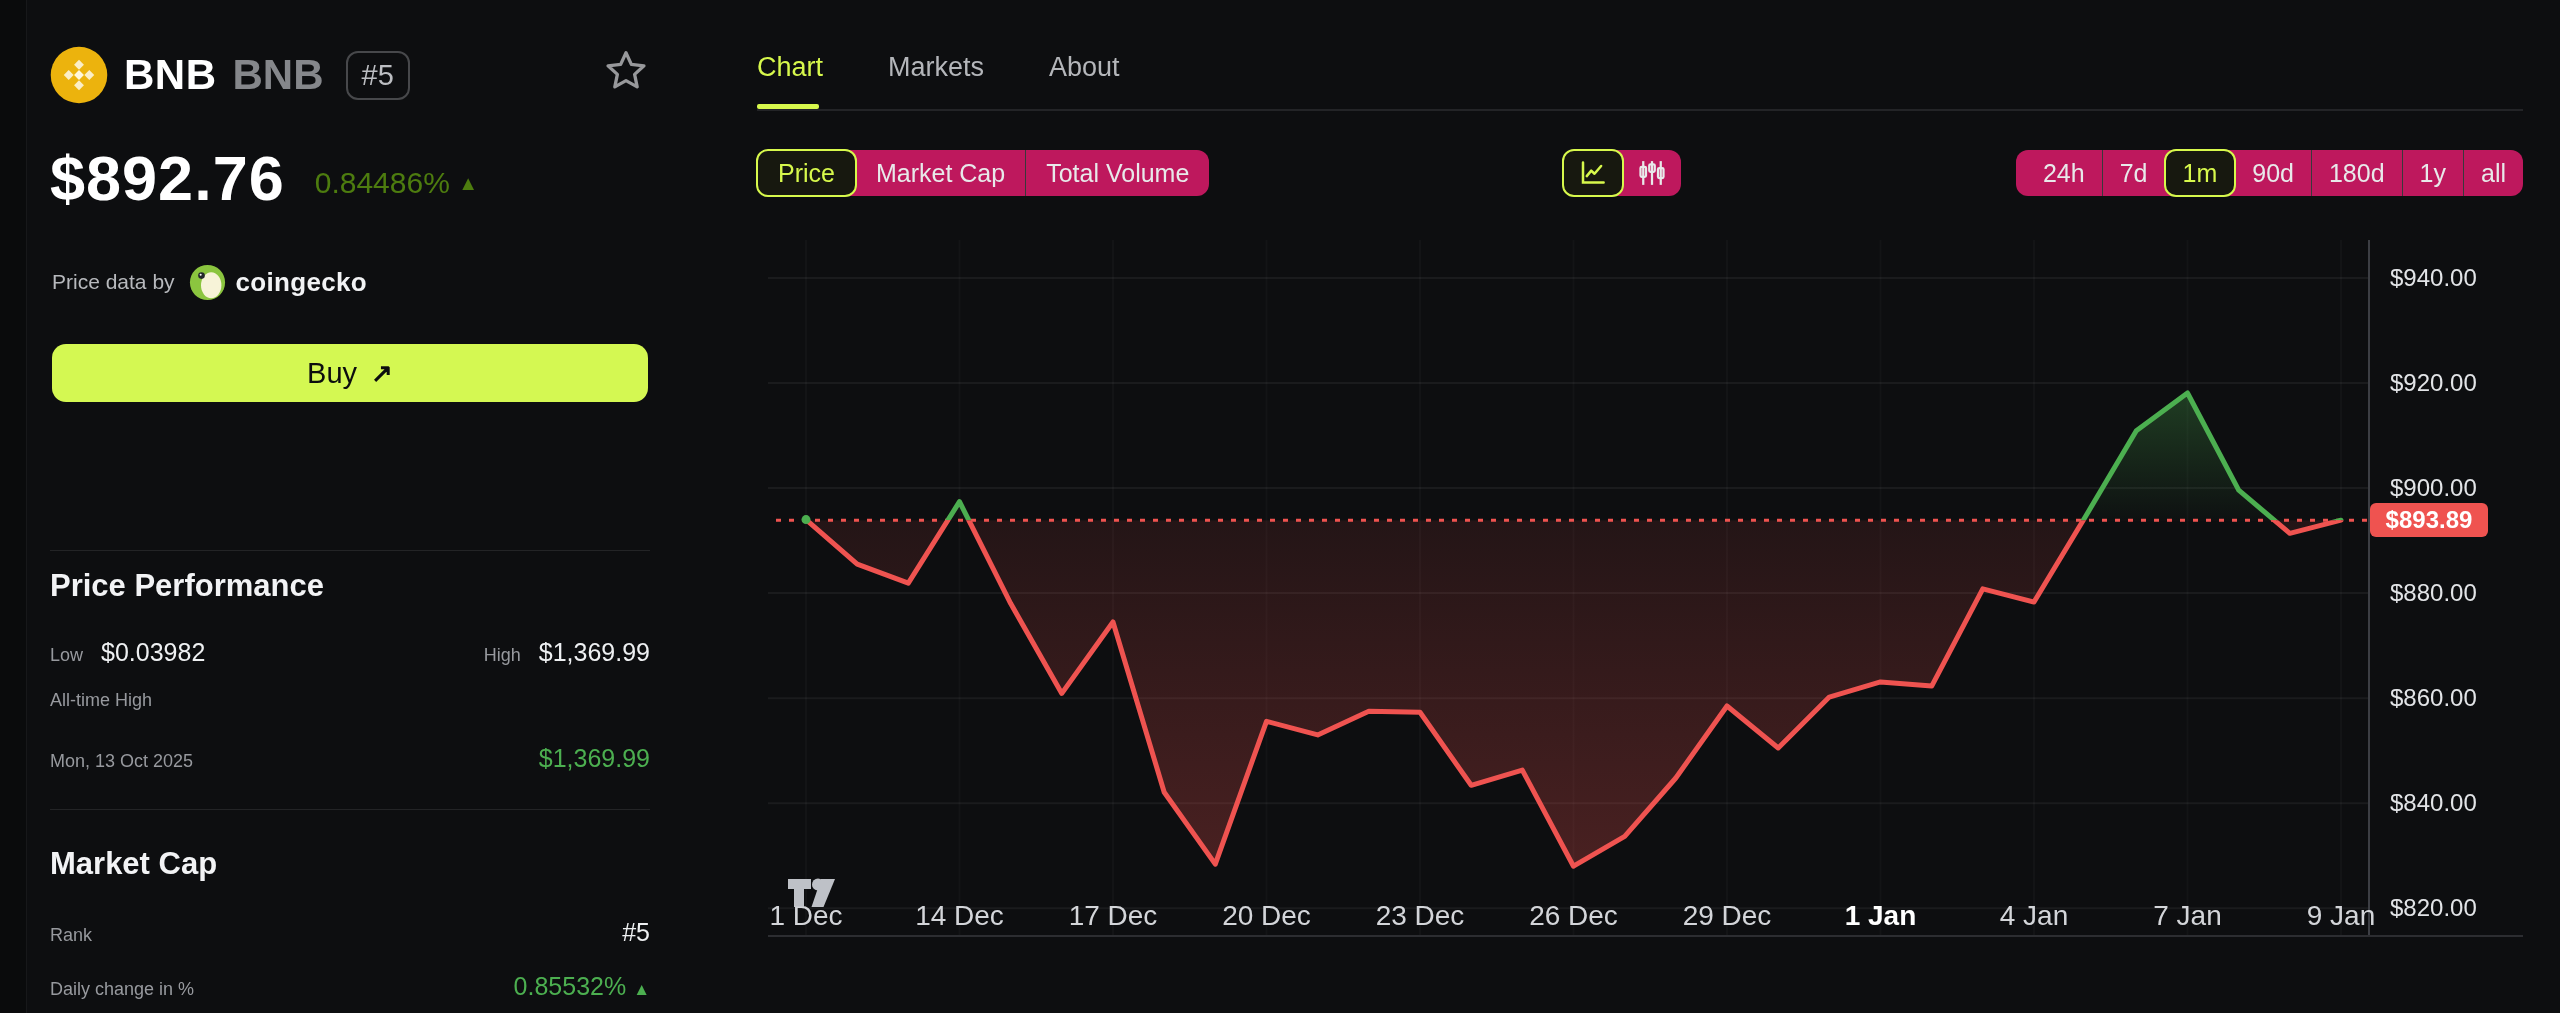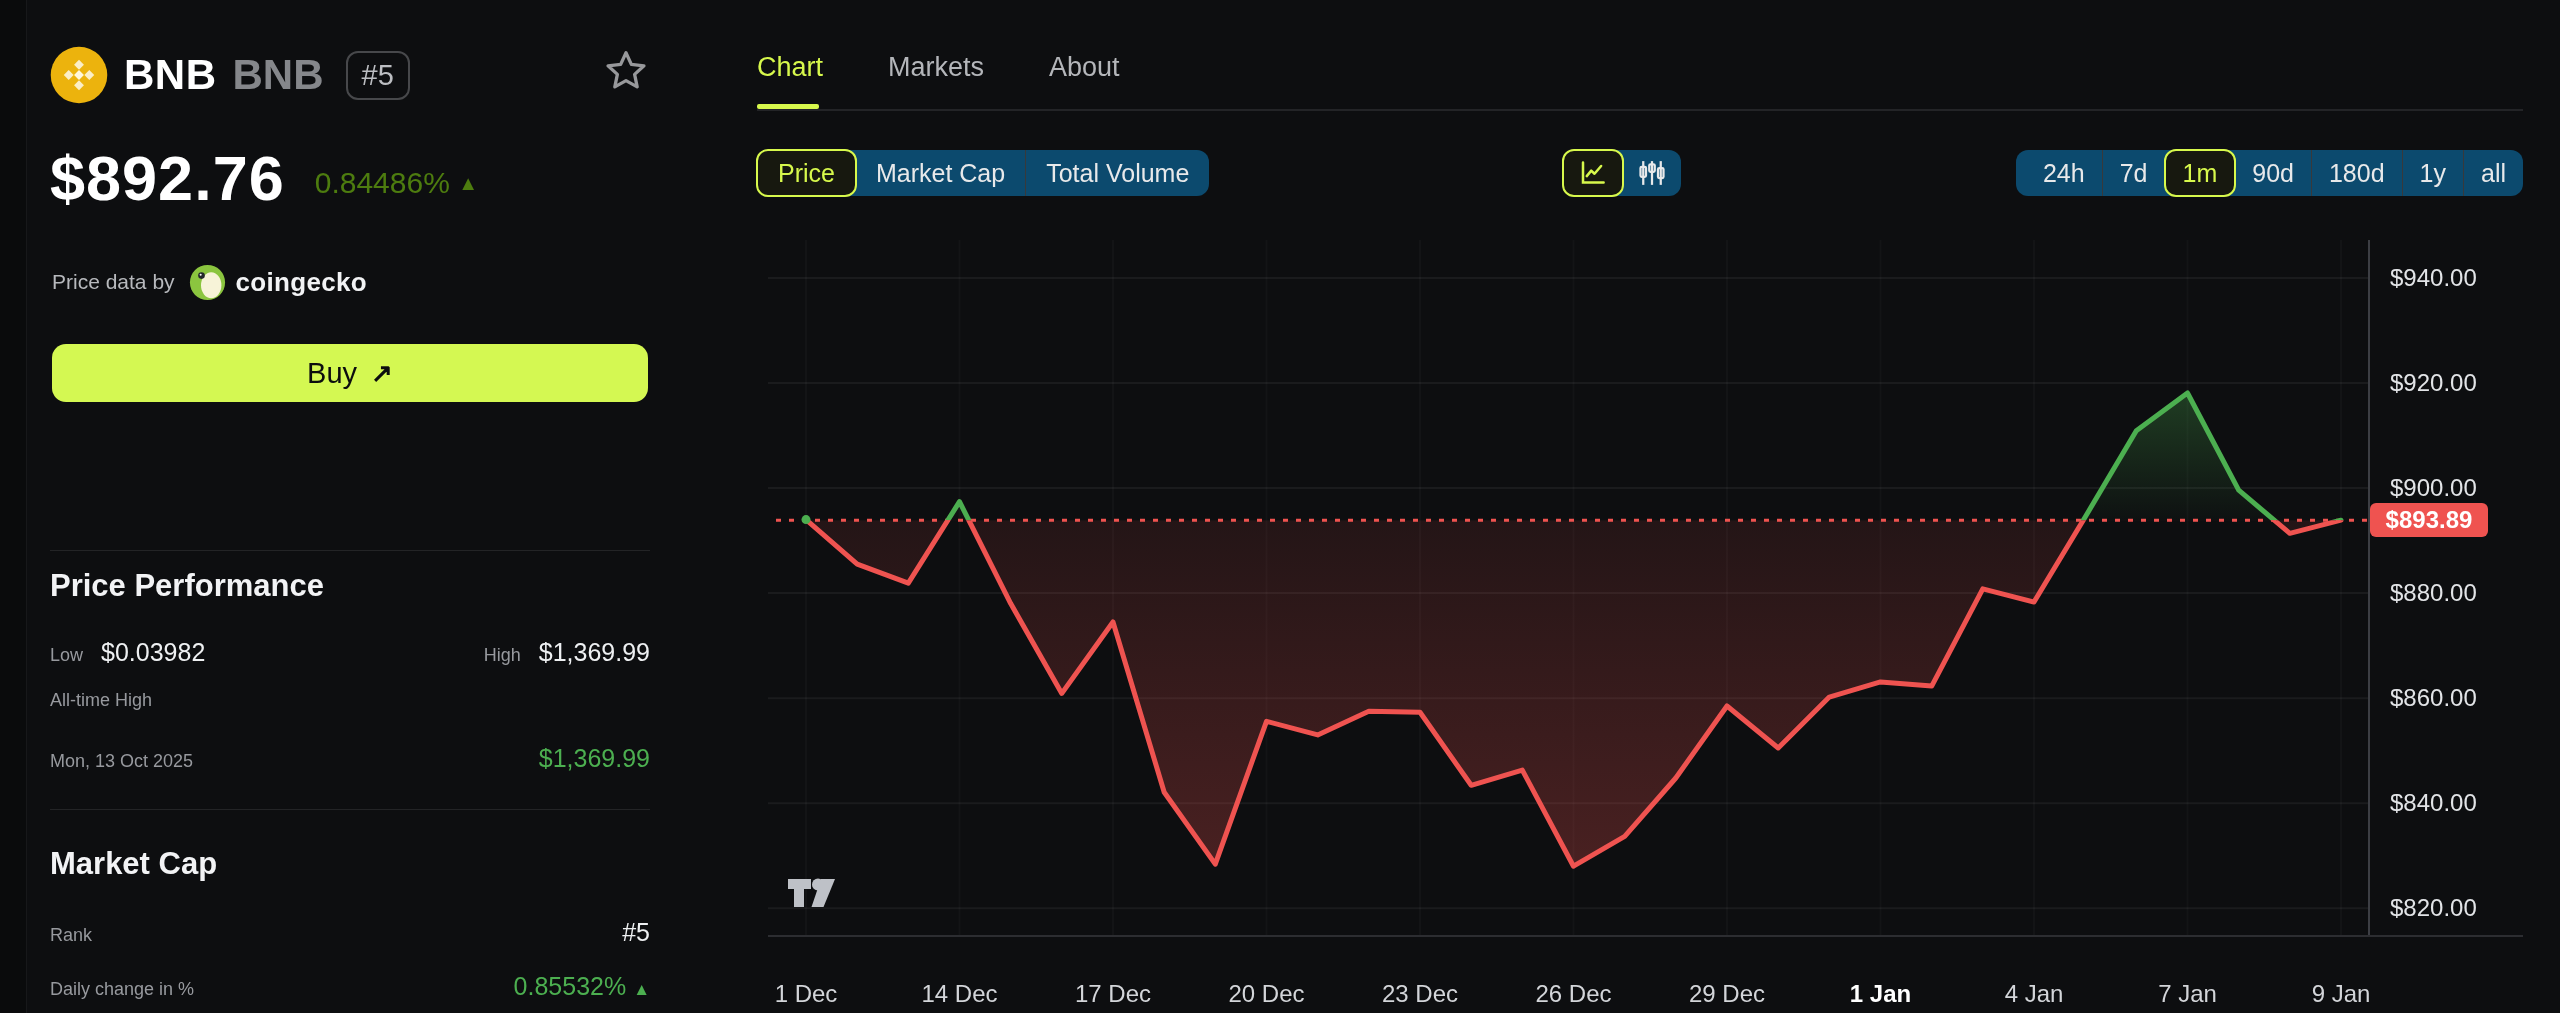--- a/index.html
+++ b/index.html
@@ -55,40 +55,40 @@
   .green .tri{font-size:17px;}
 
   
   #tabs{left:757px;top:52px;display:flex;gap:65px;}
   .tab{font-size:27px;color:#b4b6ba;cursor:pointer;padding-bottom:24px;}
   .tab.active{color:#d7f84c;}
   #tab-underline{left:757px;top:104px;width:62px;height:5px;background:#d7f84c;border-radius:2px;}
   #tabs-hairline{left:757px;top:109px;width:1766px;height:0;border-top:2px solid #232427;}
 
   
-  .seg{position:absolute;top:150px;height:46px;background:#0c4a6e;border-radius:12px;
+  .seg{position:absolute;top:150px;height:46px;background:#be185d;border-radius:12px;
        display:flex;align-items:stretch;}
   .seg-item{display:flex;align-items:center;padding:0 20px;font-size:25px;color:#e8e9ea;
             cursor:pointer;position:relative;}
   .seg-item + .seg-item{border-left:1px solid #38393b;}
   .seg-item.active{border:2px solid #d7f84c;border-radius:12px;color:#d7f84c;
                    background:#17180f;margin:-1px;z-index:2;}
   .seg-item.active + .seg-item{border-left:none;}
   #metric-toggle{left:757px;}
   #charttype-toggle{left:1563px;}
   #charttype-toggle .seg-item{padding:0 14px;}
   #range-toggle{right:37px;padding-left:10px;}
   #range-toggle .seg-item{padding:0 17px;}
 
   
   #plot{left:768px;top:240px;width:1600px;height:695px;cursor:crosshair;}
   #right-axis-line{left:2368px;top:240px;width:2px;height:695px;background:#3c3e44;}
   #bottom-axis-line{left:768px;top:935px;width:1755px;height:2px;background:#2c2d31;}
   .ytick{position:absolute;left:2390px;font-size:24px;color:#e2e4e7;}
-  .xtick{position:absolute;top:980px;font-size:24px;color:#d3d5d9;transform:translateX(-50%);white-space:nowrap;}
+  .xtick{position:absolute;top:900px;font-size:28px;color:#d3d5d9;transform:translateX(-50%);white-space:nowrap;}
   .xtick.bold{font-weight:700;color:#ffffff;}
   #price-tag{left:2370px;top:504px;width:118px;height:34px;background:#ef5350;border-radius:6px;
              display:flex;align-items:center;justify-content:center;font-size:24px;font-weight:700;color:#fff;}
   #tv-logo{left:786px;top:870px;width:62px;height:44px;opacity:.95;}
 </style>
 </head>
 <body>
 
 <div class="abs" id="edge-rail"></div>
 

